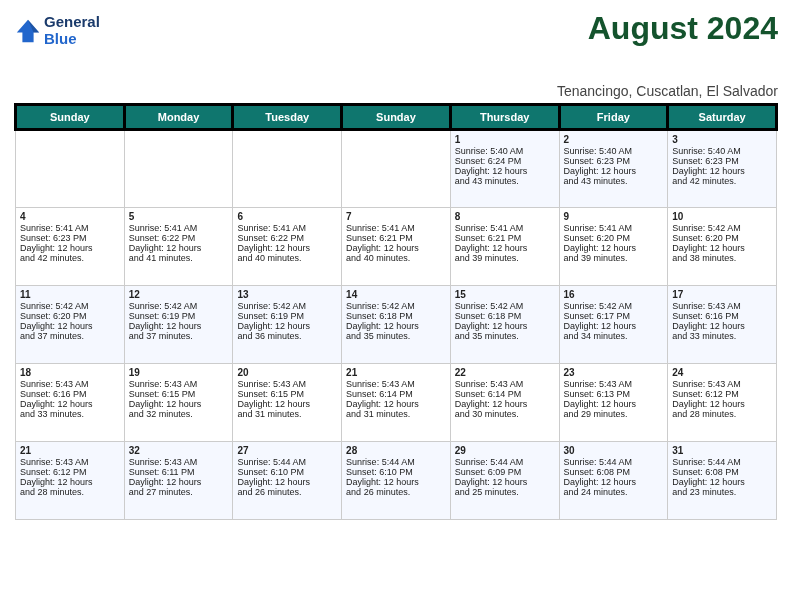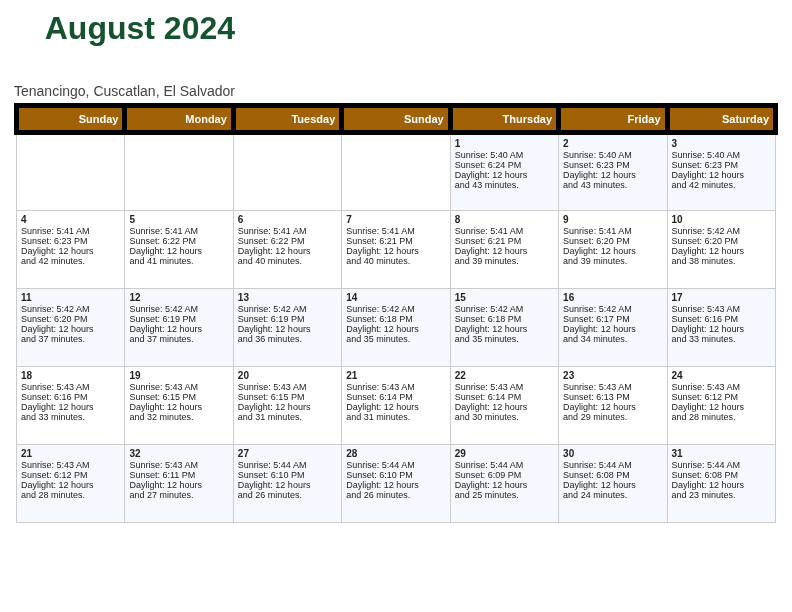--- a/index.html
+++ b/index.html
@@ -42,27 +42,27 @@
       font-size: 14px;
       color: #444;
       margin-top: 36px;
     }
     table {
       width: 100%;
       border-collapse: collapse;
       table-layout: fixed;
     }
     thead tr th {
-      background-color: #a16207;
+      background-color: #0f766e;
       color: #fff;
       font-size: 11px;
       font-weight: bold;
       padding: 5px 4px;
-      text-align: right;
-      border: 5px solid #000000;
+      text-align: center;
+      border: 3px solid #000000;
     }
     tbody tr td {
       vertical-align: top;
       border: 1px solid #ccc;
       padding: 3px 4px;
       font-size: 9px;
       color: #222;
       height: 78px;
       background: #fff;
     }
@@ -77,20 +77,31 @@
     }
     .empty-cell {
       background: #fff !important;
     }
   </style>
 </head>
 <body>
 
 <div class="container">
   <div class="header-row">
+    <div class="logo">
+      <svg class="logo-icon" viewBox="0 0 40 40" xmlns="http://www.w3.org/2000/svg">
+        <rect x="0" y="0" width="40" height="40" fill="none"></rect>
+        <polygon points="20,4 36,22 28,22 28,36 12,36 12,22 4,22" fill="#2266cc"></polygon>
+        <polygon points="20,4 36,22 28,22" fill="#1a3a6b" opacity="0.4"></polygon>
+      </svg>
+      <div>
+        <div style="font-size:15px;font-weight:bold;color:#1a3a6b;line-height:1.1;">General</div>
+        <div style="font-size:15px;font-weight:bold;color:#2266cc;line-height:1.1;">Blue</div>
+      </div>
+    </div>
     <div class="title-block">
       <div class="month-title">August 2024</div>
       <div class="subtitle">Tenancingo, Cuscatlan, El Salvador</div>
     </div>
   </div>
 
   <table>
     <thead>
       <tr>
 

